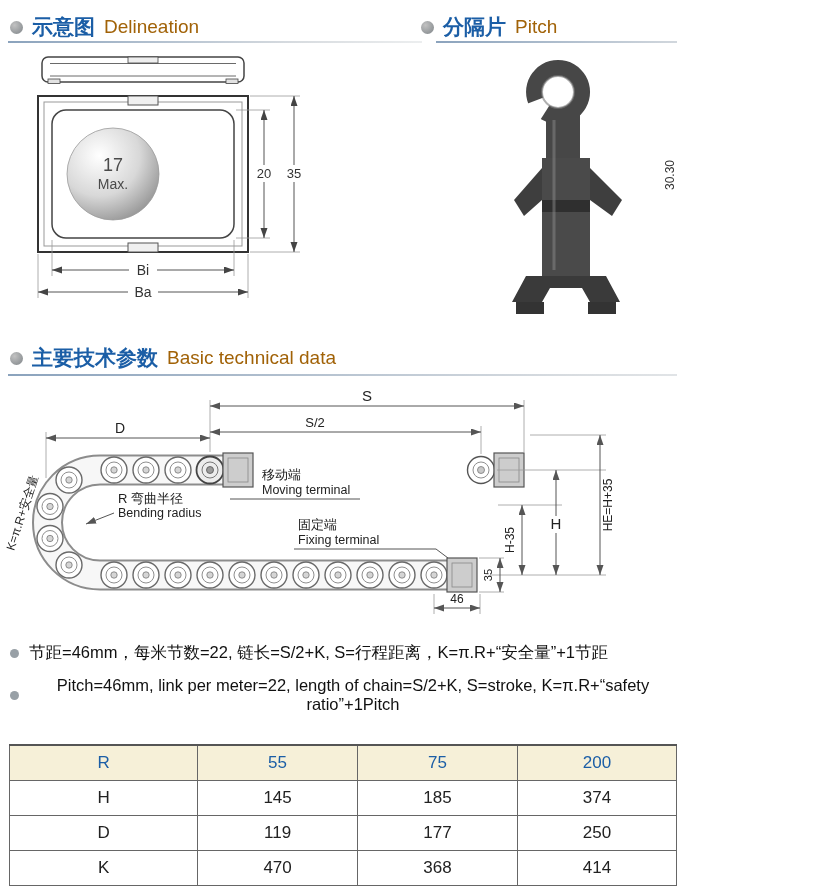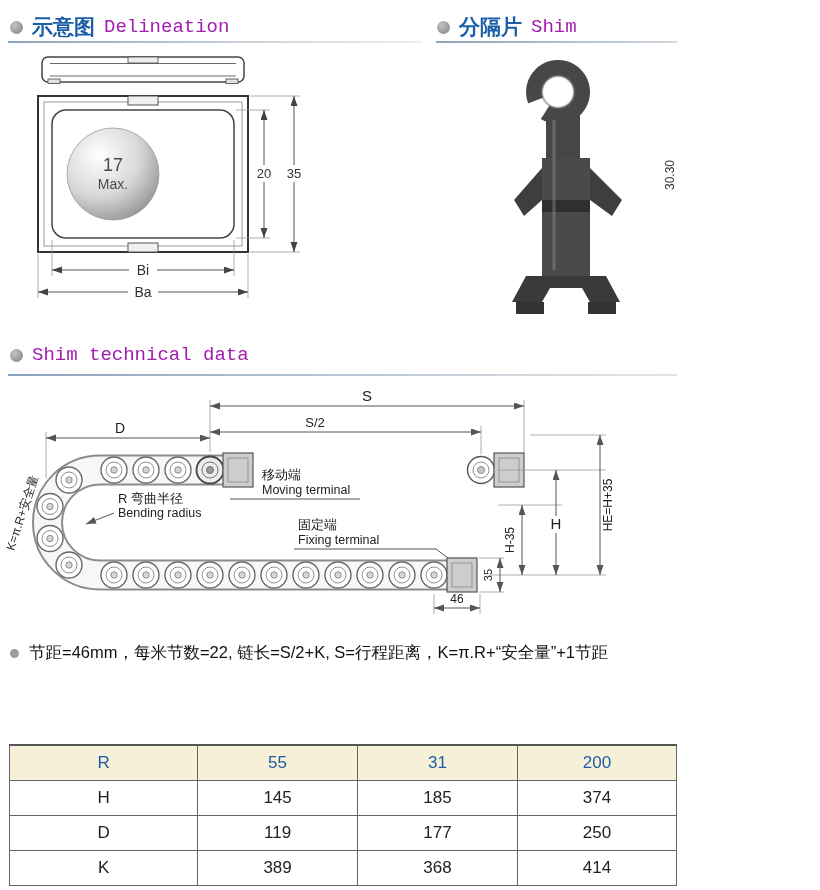--- a/index.html
+++ b/index.html
@@ -4,21 +4,21 @@
 <style>
   html,body{margin:0;padding:0;background:#fff;}
   .page{position:relative;width:677px;height:890px;background:#ffffff;
         font-family:"Liberation Sans","DejaVu Sans",sans-serif;overflow:hidden;}
   .abs{position:absolute;}
   
   .sec{position:absolute;display:flex;align-items:center;gap:9px;white-space:nowrap;}
   .sec .dot{width:13px;height:13px;border-radius:50%;
             background:radial-gradient(circle at 35% 32%,#c2c2c2,#7e8488);}
   .sec .zh{font-size:21px;font-weight:bold;color:#1b5ea6;}
-  .sec .en{font-size:19px;color:#a21caf;font-family:Liberation Mono, monospace;}
+  .sec .en{font-size:19px;color:#a16207;}
   .rule{position:absolute;height:2px;
         background:linear-gradient(90deg,#8ba3bd,#d8dce0 70%,#eceeef);}
   
   .note{position:absolute;left:10px;display:flex;align-items:center;gap:10px;text-align:center;}
   .note .dot{width:9px;height:9px;border-radius:50%;background:#98a0a6;flex:0 0 auto;}
   .note span{font-size:16.5px;color:#111;}
   
   table.tech{position:absolute;left:9px;top:744px;border-collapse:collapse;
              border-top:2px solid #555;}
   table.tech td{border:1px solid #666;height:32px;text-align:center;
@@ -29,24 +29,24 @@
 </head>
 <body>
 
 <div class="page">
 
   <div class="sec" style="left:10px;top:13px;">
     <span class="dot"></span>
     <span class="zh">示意图</span>
     <span class="en">Delineation</span>
   </div>
-  <div class="sec" style="left:437px;top:13px;">
+  <div class="sec" style="left:421px;top:13px;">
     <span class="dot"></span>
     <span class="zh">分隔片</span>
-    <span class="en">Shim</span>
+    <span class="en">Pitch</span>
   </div>
   <div class="rule" style="left:8px;top:41px;width:414px;"></div>
   <div class="rule" style="left:436px;top:41px;width:376px;"></div>
 
   <svg class="abs" style="left:8px;top:52px;" width="332" height="252" viewBox="0 0 332 252">
     <defs>
       <radialGradient id="ballG" cx="0.35" cy="0.3" r="0.8">
         <stop offset="0" stop-color="#ffffff"></stop>
         <stop offset="0.55" stop-color="#d8d8d8"></stop>
         <stop offset="1" stop-color="#8e8e8e"></stop>
@@ -153,21 +153,22 @@
       </g>
       <text transform="rotate(-90 244 125)" x="244" y="125" text-anchor="middle" font-size="12" fill="#333">30.30</text>
       <text transform="rotate(-90 266 184)" x="266" y="184" text-anchor="middle" font-size="12" fill="#333">14.60</text>
       <text x="350" y="212" text-anchor="middle" font-size="11" fill="#333">2.50</text>
       <text x="310" y="276" text-anchor="middle" font-size="12" fill="#333">12</text>
     </g>
   </svg>
 
   <div class="sec" style="left:10px;top:344px;">
     <span class="dot"></span>
-    <span class="en">Shim technical data</span>
+    <span class="zh">主要技术参数</span>
+    <span class="en">Basic technical data</span>
   </div>
   <div class="rule" style="left:8px;top:374px;width:804px;"></div>
 
   <svg class="abs" style="left:0;top:382px;" width="820" height="260" viewBox="0 0 820 260">
     <defs>
       <marker id="arrC" markerWidth="11" markerHeight="8" refX="10" refY="3.5" orient="auto-start-reverse" markerUnits="userSpaceOnUse">
         <path d="M0,0 L10,3.5 L0,7 Z" fill="#555"></path>
       </marker>
       <g id="lkC">
         <circle r="13" fill="#fff" stroke="#6a6a6a" stroke-width="1.4"></circle>
@@ -270,49 +271,53 @@
       <text transform="rotate(-90 612 123)" x="612" y="123" text-anchor="middle" font-size="12">HE=H+35</text>
       <text transform="rotate(-90 492 193)" x="492" y="193" text-anchor="middle" font-size="11">35</text>
       <text x="457" y="221" text-anchor="middle" font-size="12">46</text>
     </g>
   </svg>
 
   <div class="note" style="top:642px;">
     <span class="dot"></span>
     <span>节距=46mm，每米节数=22, 链长=S/2+K, S=行程距离，K=π.R+“安全量”+1节距</span>
   </div>
+  <div class="note" style="top:676px;">
+    <span class="dot"></span>
+    <span>Pitch=46mm, link per meter=22, length of chain=S/2+K, S=stroke, K=π.R+“safety ratio”+1Pitch</span>
+  </div>
 
   <table class="tech">
     <colgroup>
       <col style="width:230px">
         <col style="width:191px">
         <col style="width:191px">
         <col style="width:190px">
     </colgroup>
     <tbody>
       <tr class="hdr">
         <td>R</td>
         <td>55</td>
-        <td>31</td>
+        <td>75</td>
         <td>200</td>
       </tr>
       <tr>
         <td>H</td>
         <td>145</td>
         <td>185</td>
         <td>374</td>
       </tr>
       <tr>
         <td>D</td>
         <td>119</td>
         <td>177</td>
         <td>250</td>
       </tr>
       <tr>
         <td>K</td>
-        <td>389</td>
+        <td>470</td>
         <td>368</td>
         <td>414</td>
       </tr>
     </tbody>
   </table>
 
 </div>
 
 </body></html>

